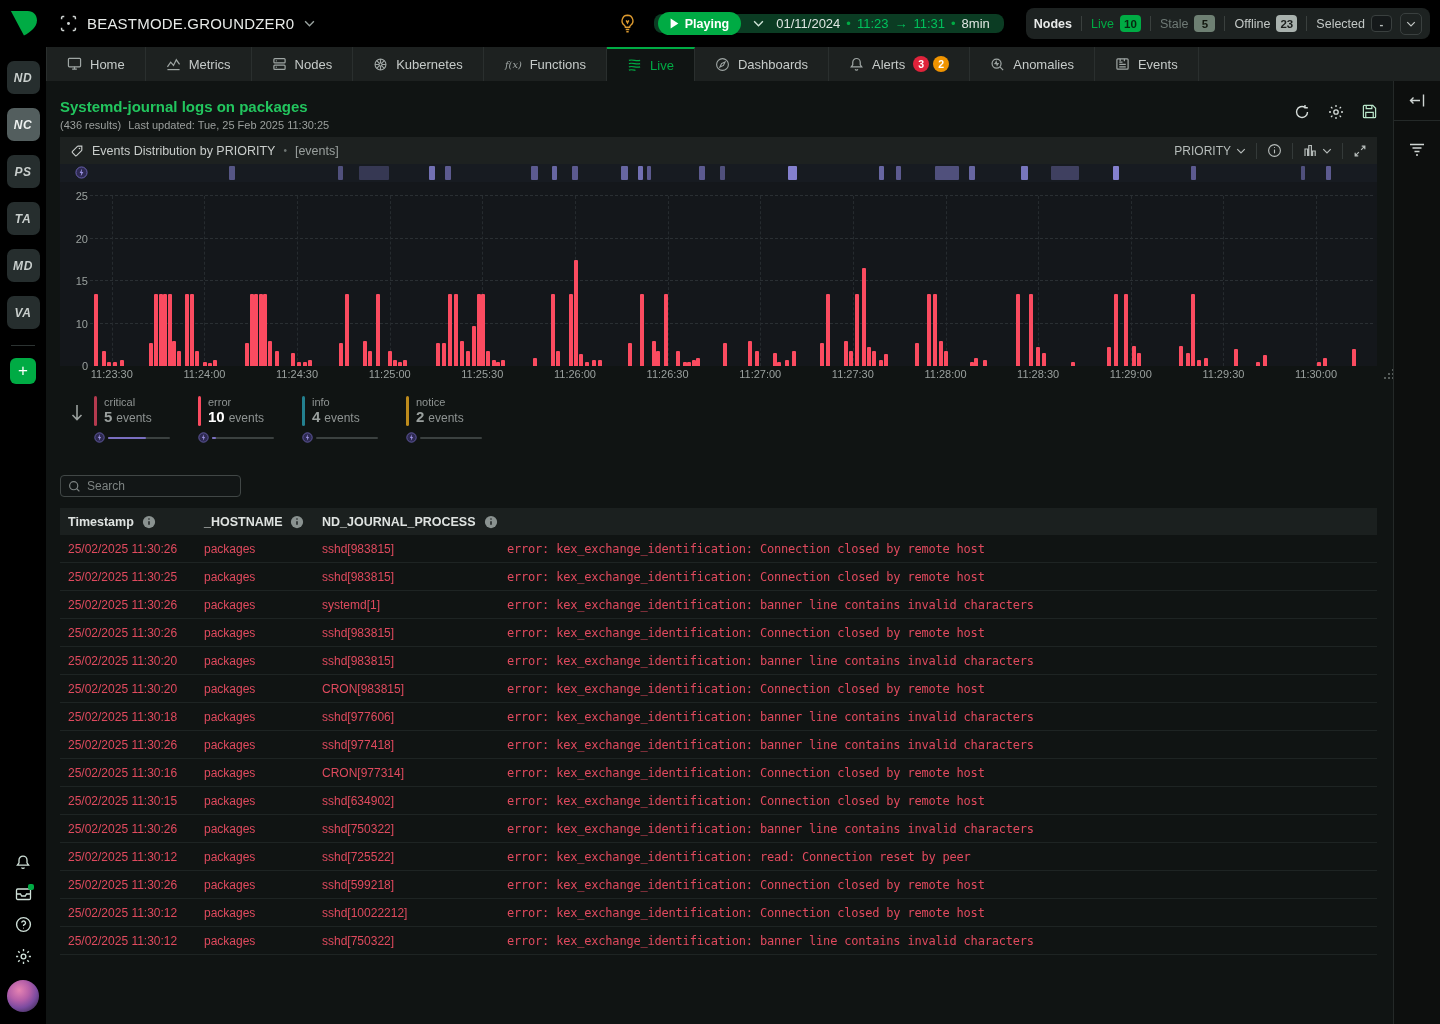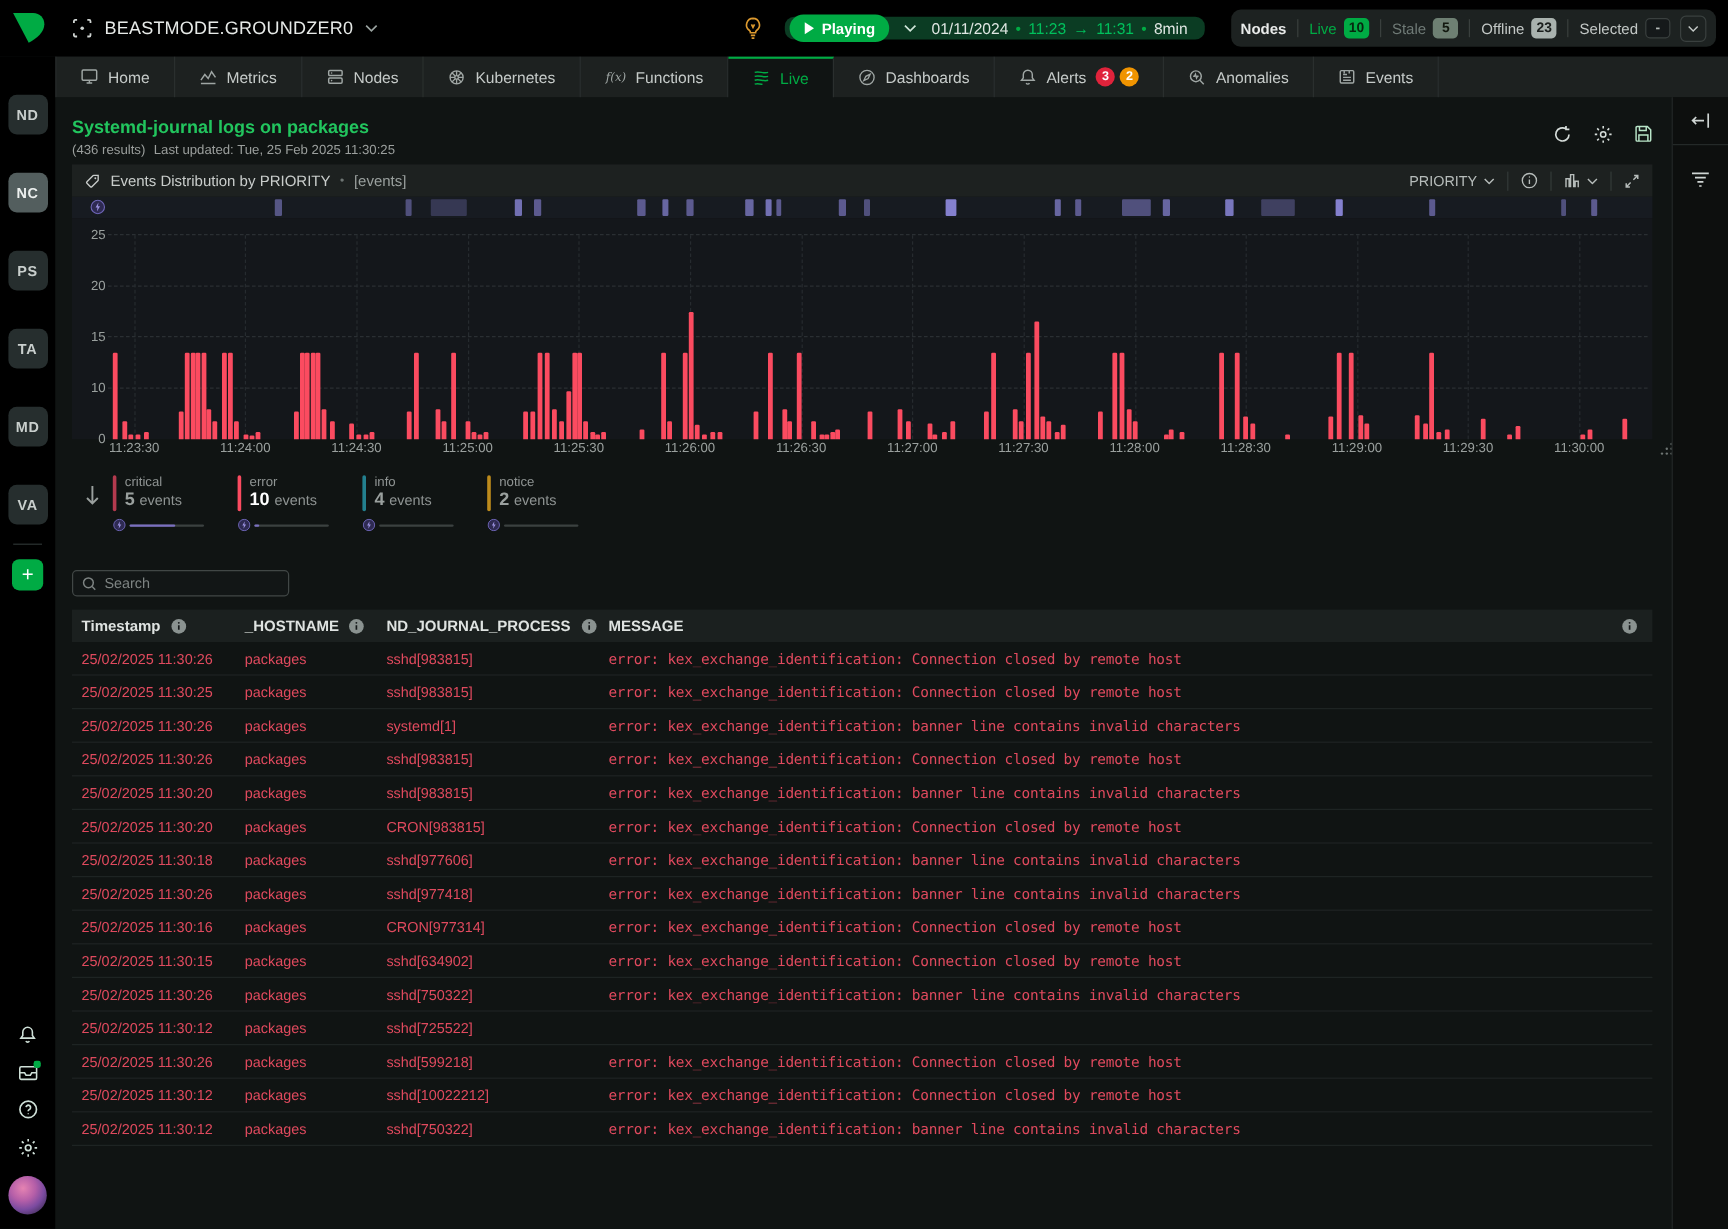--- a/index.html
+++ b/index.html
@@ -48,21 +48,21 @@
   .tab.active .ticon { color:#00ab44; }
   .tbadge { height:16px; min-width:16px; border-radius:9px; color:#fff; font-size:10.5px; font-weight:bold;
     display:inline-flex; align-items:center; justify-content:center; padding:0 4px; }
   .tbadge + .tbadge { margin-left:-4px; }
 
   
   .leftrail { position:absolute; left:0; top:47px; width:46px; height:977px; background:#000;
     display:flex; flex-direction:column; align-items:center; z-index:25; }
   .room { width:33px; height:33px; border-radius:7px; background:#262e2e; color:#c9cfcd; font-size:12px;
     font-weight:bold; letter-spacing:.6px; display:flex; align-items:center; justify-content:center;
-    margin-top:32px; cursor:pointer; }
+    margin-top:14px; cursor:pointer;font-style:italic; }
   .room.active { background:#535e5e; color:#eef1f0; }
   .rail-div { width:24px; height:1px; background:#2c3332; margin-top:16px; }
   .add-room { width:26px; height:26px; border-radius:6px; background:#00ab44; color:#fff; font-size:17px;
     display:flex; align-items:center; justify-content:center; margin-top:12px; cursor:pointer; }
   .rail-bottom { position:absolute; bottom:12px; left:0; width:46px; display:flex; flex-direction:column;
     align-items:center; gap:15px; }
   .rail-ic { color:#cfe0d8; cursor:pointer; position:relative; }
   .mail-dot { position:absolute; right:-2px; top:-2px; width:6px; height:6px; background:#00ab44; border-radius:2px; }
   .avatar { width:32px; height:32px; border-radius:50%;
     background:radial-gradient(circle at 38% 32%, #e583b2 0%, #b55fa8 35%, #7b4ba0 60%, #2c2440 95%); }
@@ -759,30 +759,20 @@
         <div class="thcell">
           <span>ND_JOURNAL_PROCESS</span>
           <span class="info-ic">
             <svg width="14" height="14" viewBox="0 0 16 16">
               <circle cx="8" cy="8" r="7" fill="#8a9290"></circle>
               <path d="M8 7v4.2" stroke="#15191a" stroke-width="1.6"></path>
               <circle cx="8" cy="4.6" r="0.9" fill="#15191a"></circle>
             </svg>
           </span>
         </div>
-        <div class="th-msg">
-          <span>MESSAGE</span>
-          <span class="info-ic">
-            <svg width="14" height="14" viewBox="0 0 16 16">
-              <circle cx="8" cy="8" r="7" fill="#8a9290"></circle>
-              <path d="M8 7v4.2" stroke="#15191a" stroke-width="1.6"></path>
-              <circle cx="8" cy="4.6" r="0.9" fill="#15191a"></circle>
-            </svg>
-          </span>
-        </div>
       </div>
     <div id="table-body">
         <div class="trow">
           <div>25/02/2025 11:30:26</div>
           <div>packages</div>
           <div>sshd[983815]</div>
           <div class="td-msg">error: kex_exchange_identification: Connection closed by remote host</div>
         </div>
         <div class="trow">
           <div>25/02/2025 11:30:25</div>
@@ -841,20 +831,21 @@
         <div class="trow">
           <div>25/02/2025 11:30:26</div>
           <div>packages</div>
           <div>sshd[750322]</div>
           <div class="td-msg">error: kex_exchange_identification: banner line contains invalid characters</div>
         </div>
         <div class="trow">
           <div>25/02/2025 11:30:12</div>
           <div>packages</div>
           <div>sshd[725522]</div>
+          <div class="td-msg">error: kex_exchange_identification: read: Connection reset by peer</div>
         </div>
         <div class="trow">
           <div>25/02/2025 11:30:26</div>
           <div>packages</div>
           <div>sshd[599218]</div>
           <div class="td-msg">error: kex_exchange_identification: Connection closed by remote host</div>
         </div>
         <div class="trow">
           <div>25/02/2025 11:30:12</div>
           <div>packages</div>

